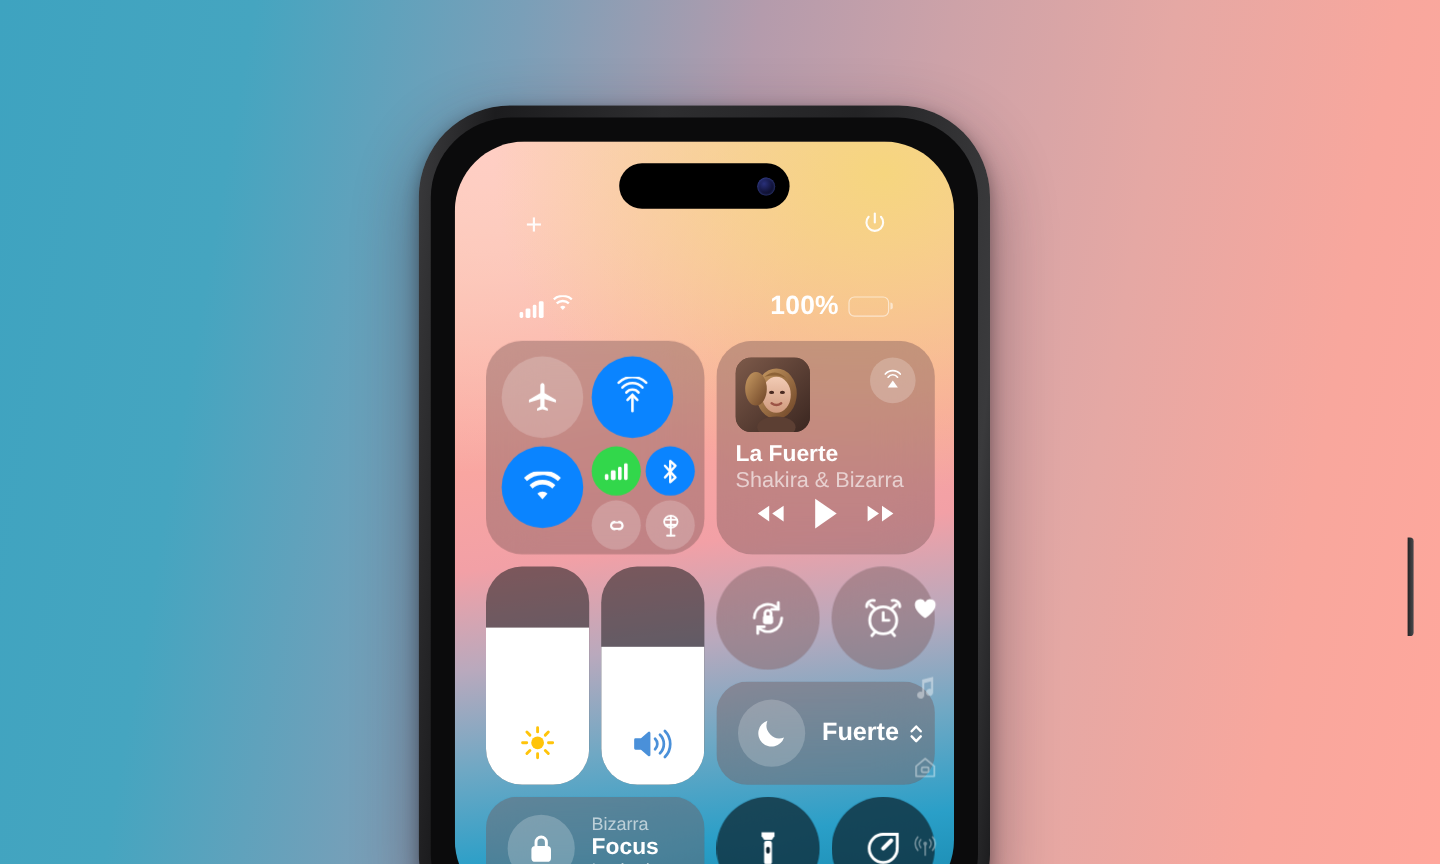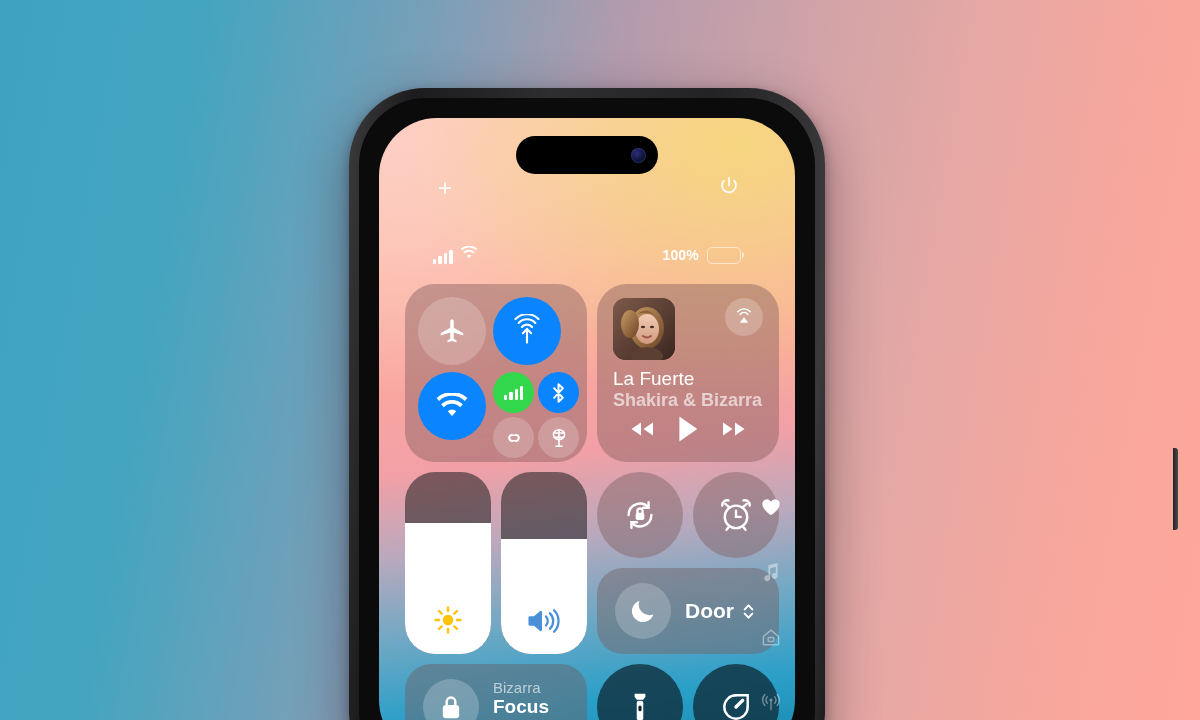--- a/index.html
+++ b/index.html
@@ -75,21 +75,21 @@
     padding: 0 54px; color: #fff;
   }
   #status-left { display: flex; align-items: flex-end; gap: 7px; }
   .sig-bars { display: flex; align-items: flex-end; gap: 2px; height: 13px; }
   .sig-bars i { width: 3.4px; background: #fff; border-radius: 1.2px; display: block; }
   .sig-bars i:nth-child(1) { height: 5px; }
   .sig-bars i:nth-child(2) { height: 8px; }
   .sig-bars i:nth-child(3) { height: 11px; }
   .sig-bars i:nth-child(4) { height: 14px; }
   #status-right { display: flex; align-items: center; gap: 8px; }
-  #battery-pct { font-size: 14px; font-weight: 600; letter-spacing: .2px; }
+  #battery-pct { font-size: 22px; font-weight: 600; letter-spacing: .2px; }
   #battery-icon {
     width: 34px; height: 17px; border-radius: 5px;
     border: 1.6px solid rgba(255,255,255,.55); padding: 2px; position: relative;
   }
   #battery-icon .fill { width: 100%; height: 100%; border-radius: 2.5px; background: #fff; }
   #battery-icon:after {
     content: ""; position: absolute; right: -4px; top: 50%; transform: translateY(-50%);
     width: 2.4px; height: 6px; border-radius: 0 2px 2px 0; background: rgba(255,255,255,.55);
   }
 
@@ -129,25 +129,25 @@
   #media-top { display: flex; align-items: flex-start; justify-content: space-between; }
   #album-art {
     width: 62px; height: 62px; border-radius: 13px; overflow: hidden; flex: none;
     background: linear-gradient(160deg,#6d4a3c,#3b2a26);
   }
   #airplay-btn {
     width: 38px; height: 38px; border-radius: 50%; background: rgba(255,255,255,.22);
     display: flex; align-items: center; justify-content: center; color: #fff; flex: none;
   }
   #media-title {
-    margin-top: 8px; color: #fff; font-size: 19px; font-weight: 400;
+    margin-top: 8px; color: #fff; font-size: 19px; font-weight: 700;
     white-space: nowrap; overflow: hidden;
   }
   #media-artist {
-    color: rgba(255,255,255,.62); font-size: 18px; font-weight: 700;
+    color: rgba(255,255,255,.62); font-size: 18px; font-weight: 400;
     white-space: nowrap; overflow: hidden; line-height: 1.15;
   }
   #media-controls {
     margin-top: auto; display: flex; align-items: center; justify-content: space-around;
     color: #fff; padding: 0 4px 2px;
   }
   #media-controls > div { cursor: pointer; }
 
   
   .util-row { display: flex; gap: 10px; }
@@ -418,21 +418,21 @@
             </div>
           </div>
 
           <div class="module" id="focus">
             <div id="focus-icon">
               <svg width="30" height="30" viewBox="0 0 24 24" fill="currentColor" style="color:#fff">
                 <path d="M20.3 14.8A8.6 8.6 0 0 1 9.2 3.7a8.8 8.8 0 1 0 11.1 11.1z"></path>
               </svg>
             </div>
             <div id="focus-label">
-              <span>Door</span>
+              <span>Fuerte</span>
               <svg width="13" height="19" viewBox="0 0 12 18" fill="none" stroke="currentColor" stroke-width="1.9" stroke-linecap="round" stroke-linejoin="round">
                 <path d="M2.4 7 6 3.2 9.6 7M2.4 11 6 14.8 9.6 11"></path>
               </svg>
             </div>
           </div>
 
           <div class="module" id="home-accessory">
             <div id="home-icon">
               <svg width="26" height="28" viewBox="0 0 22 24" fill="currentColor" style="color:#fff">
                 <rect x="4" y="10.2" width="14" height="11.4" rx="2.8"></rect>

